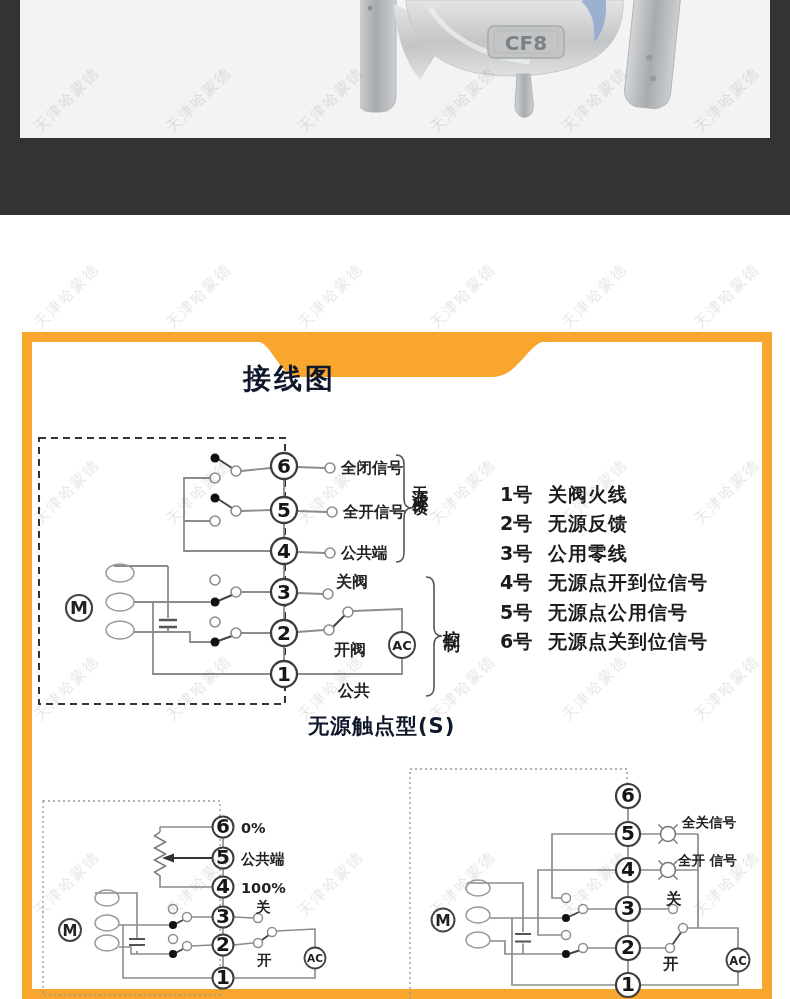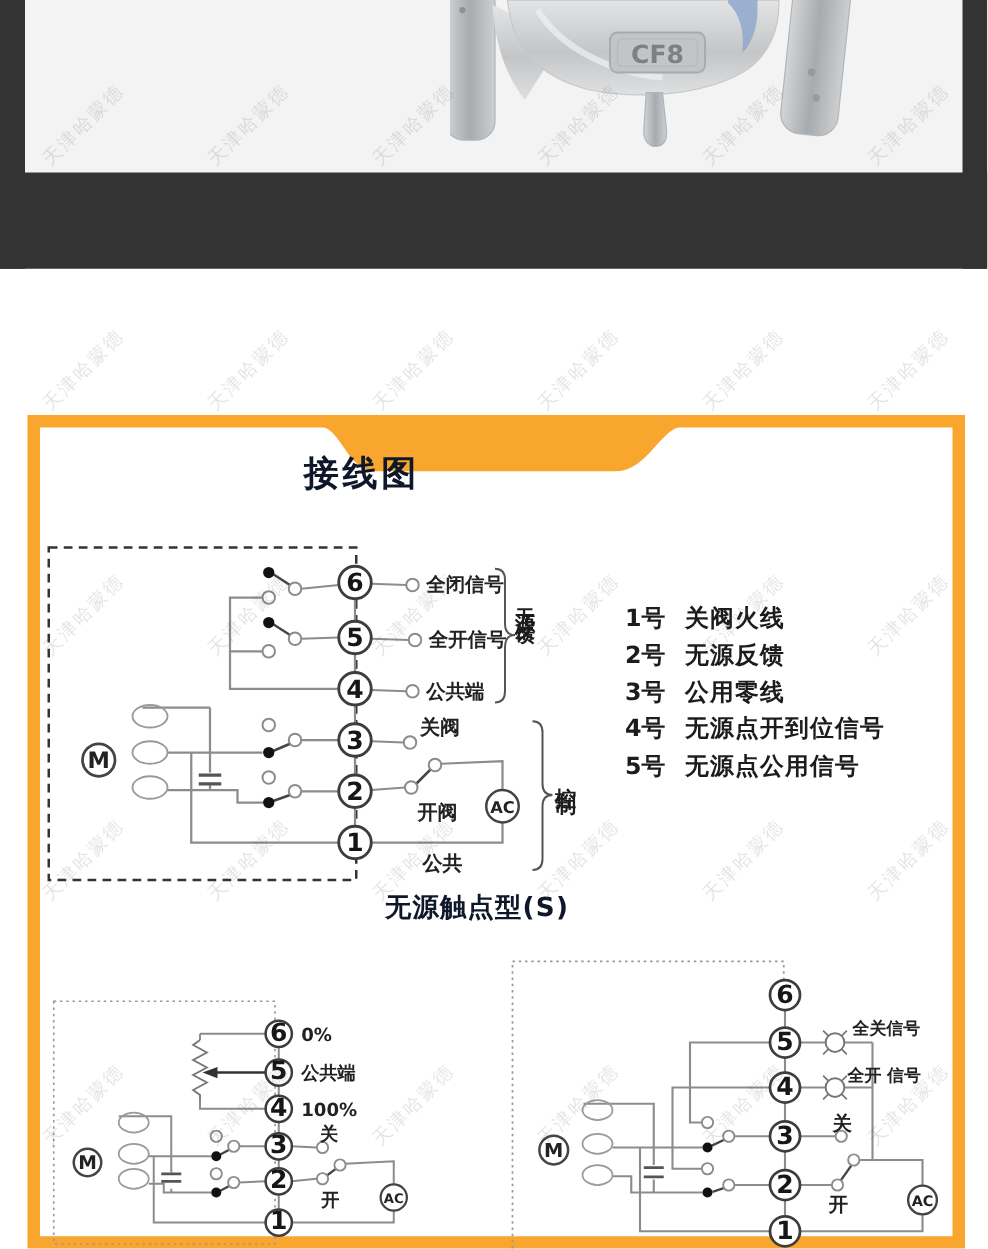--- a/index.html
+++ b/index.html
@@ -195,20 +195,24 @@
         <span class="note-desc">公用零线</span>
       </div>
     <div class="note-row">
         <span class="note-num">4号</span>
         <span class="note-desc">无源点开到位信号</span>
       </div>
     <div class="note-row">
         <span class="note-num">5号</span>
         <span class="note-desc">无源点公用信号</span>
       </div>
+    <div class="note-row">
+        <span class="note-num">6号</span>
+        <span class="note-desc">无源点关到位信号</span>
+      </div>
   </div>
 
   <div class="caption">无源触点型(S)</div>
 
   <svg id="d2" class="diagram-svg" width="320" height="209" viewBox="0 0 320 209">
     <rect x="8" y="11" width="177" height="194" fill="none" stroke="#999" stroke-width="1.3" stroke-dasharray="2 3"></rect>
     <path fill="none" stroke="#8C8C8C" stroke-width="1.6" d="
       M188,37 V188
       M125,37 H178 M125,37 V42 M125,90 V97 H178
       M60,103 H102 V148 M102,161 V164

